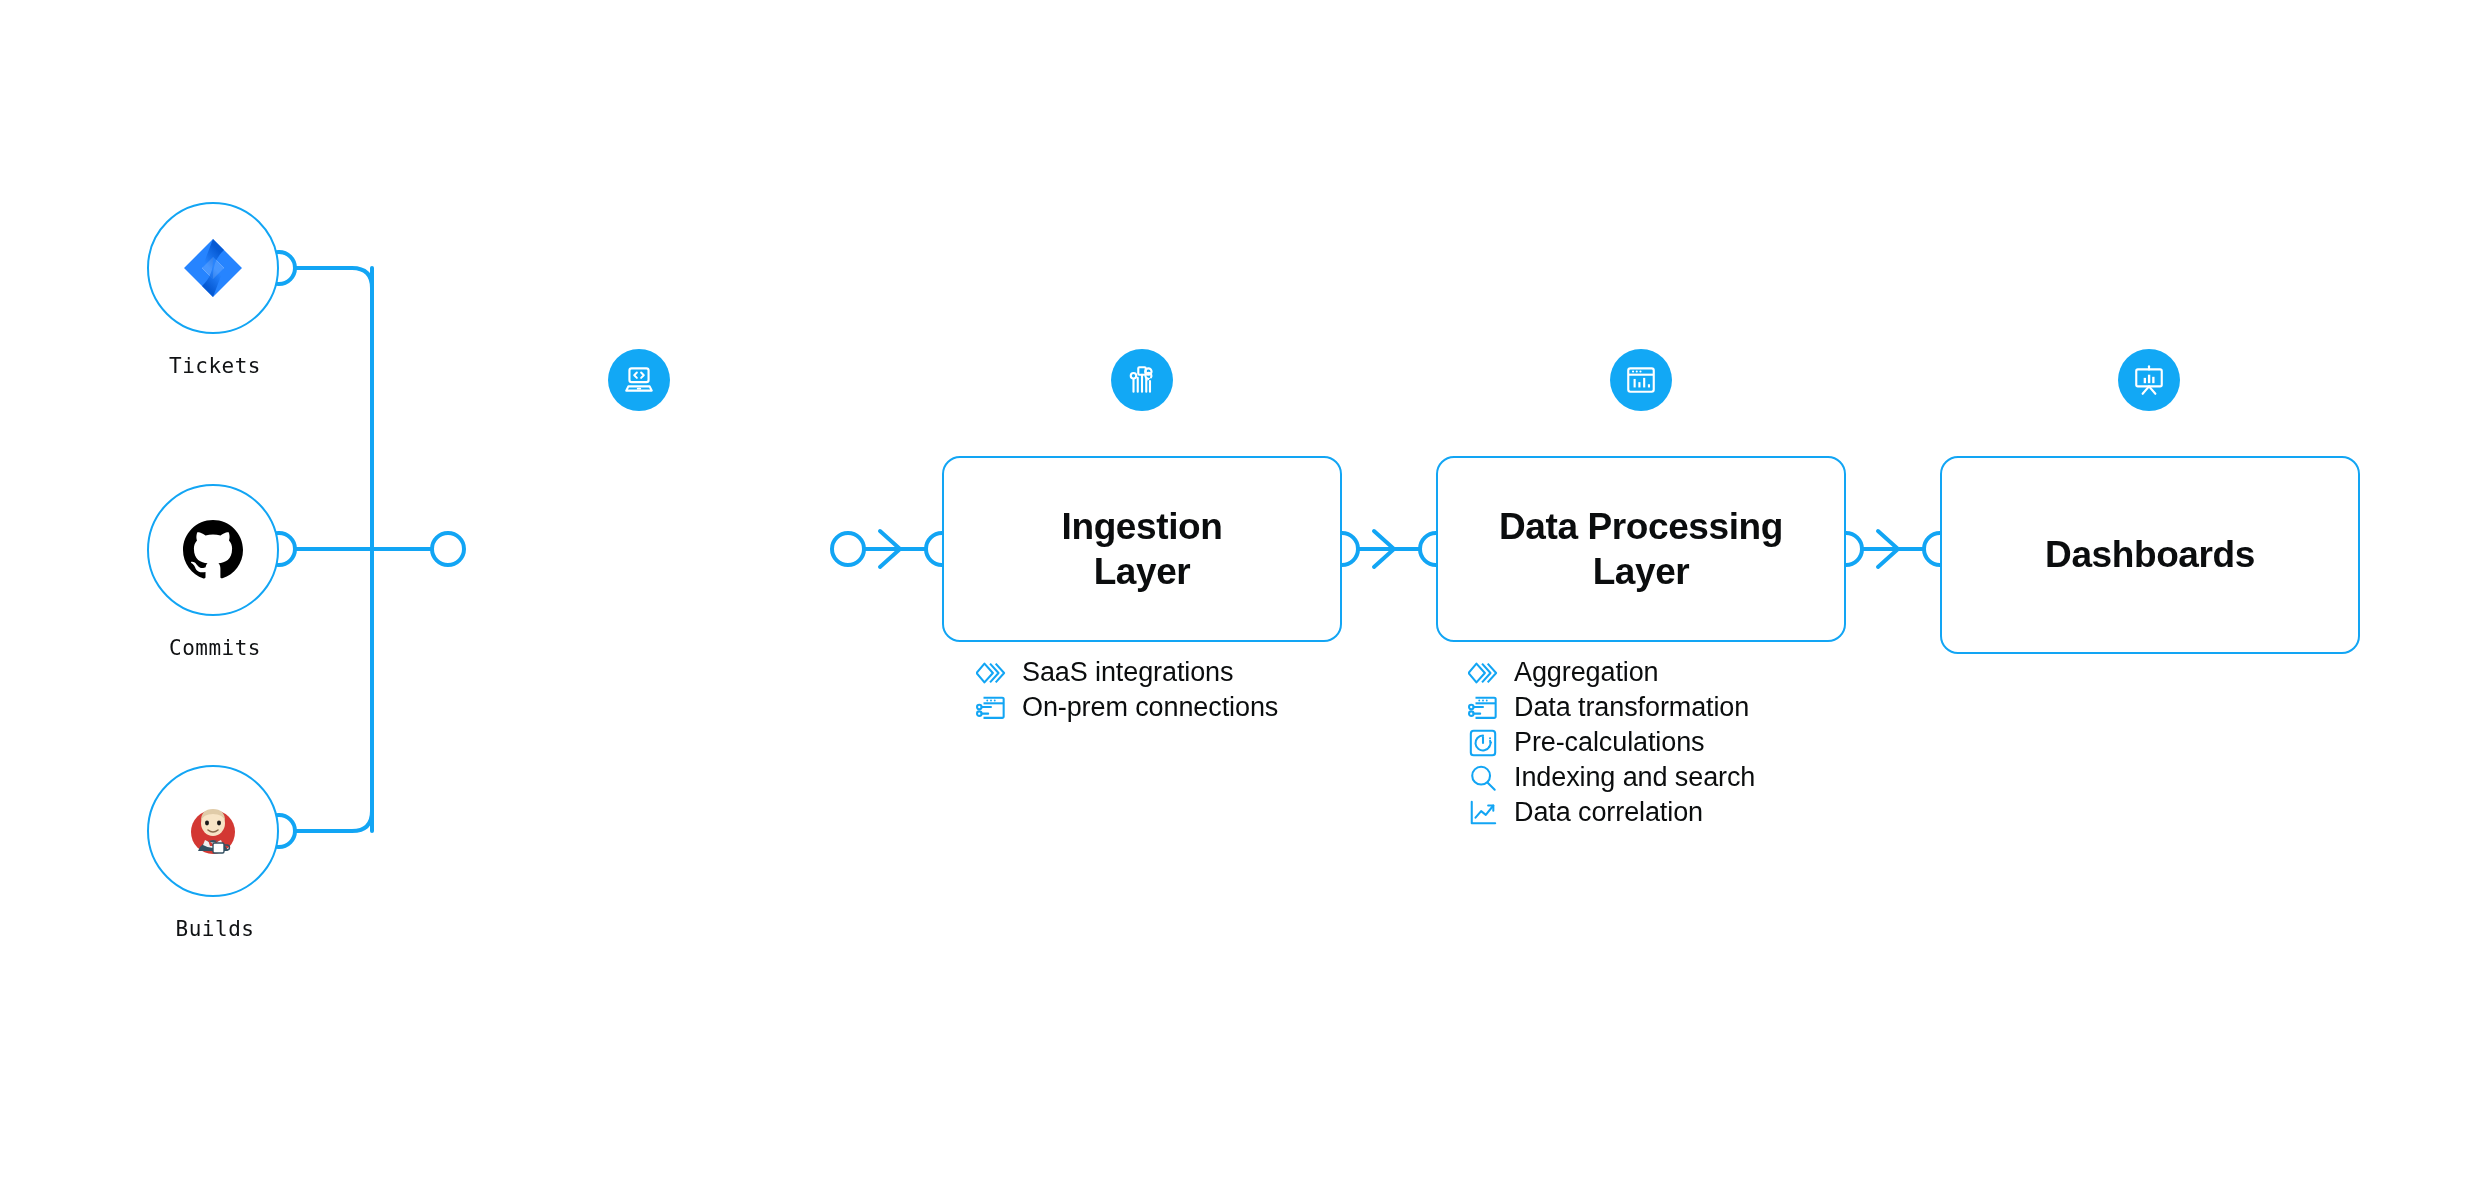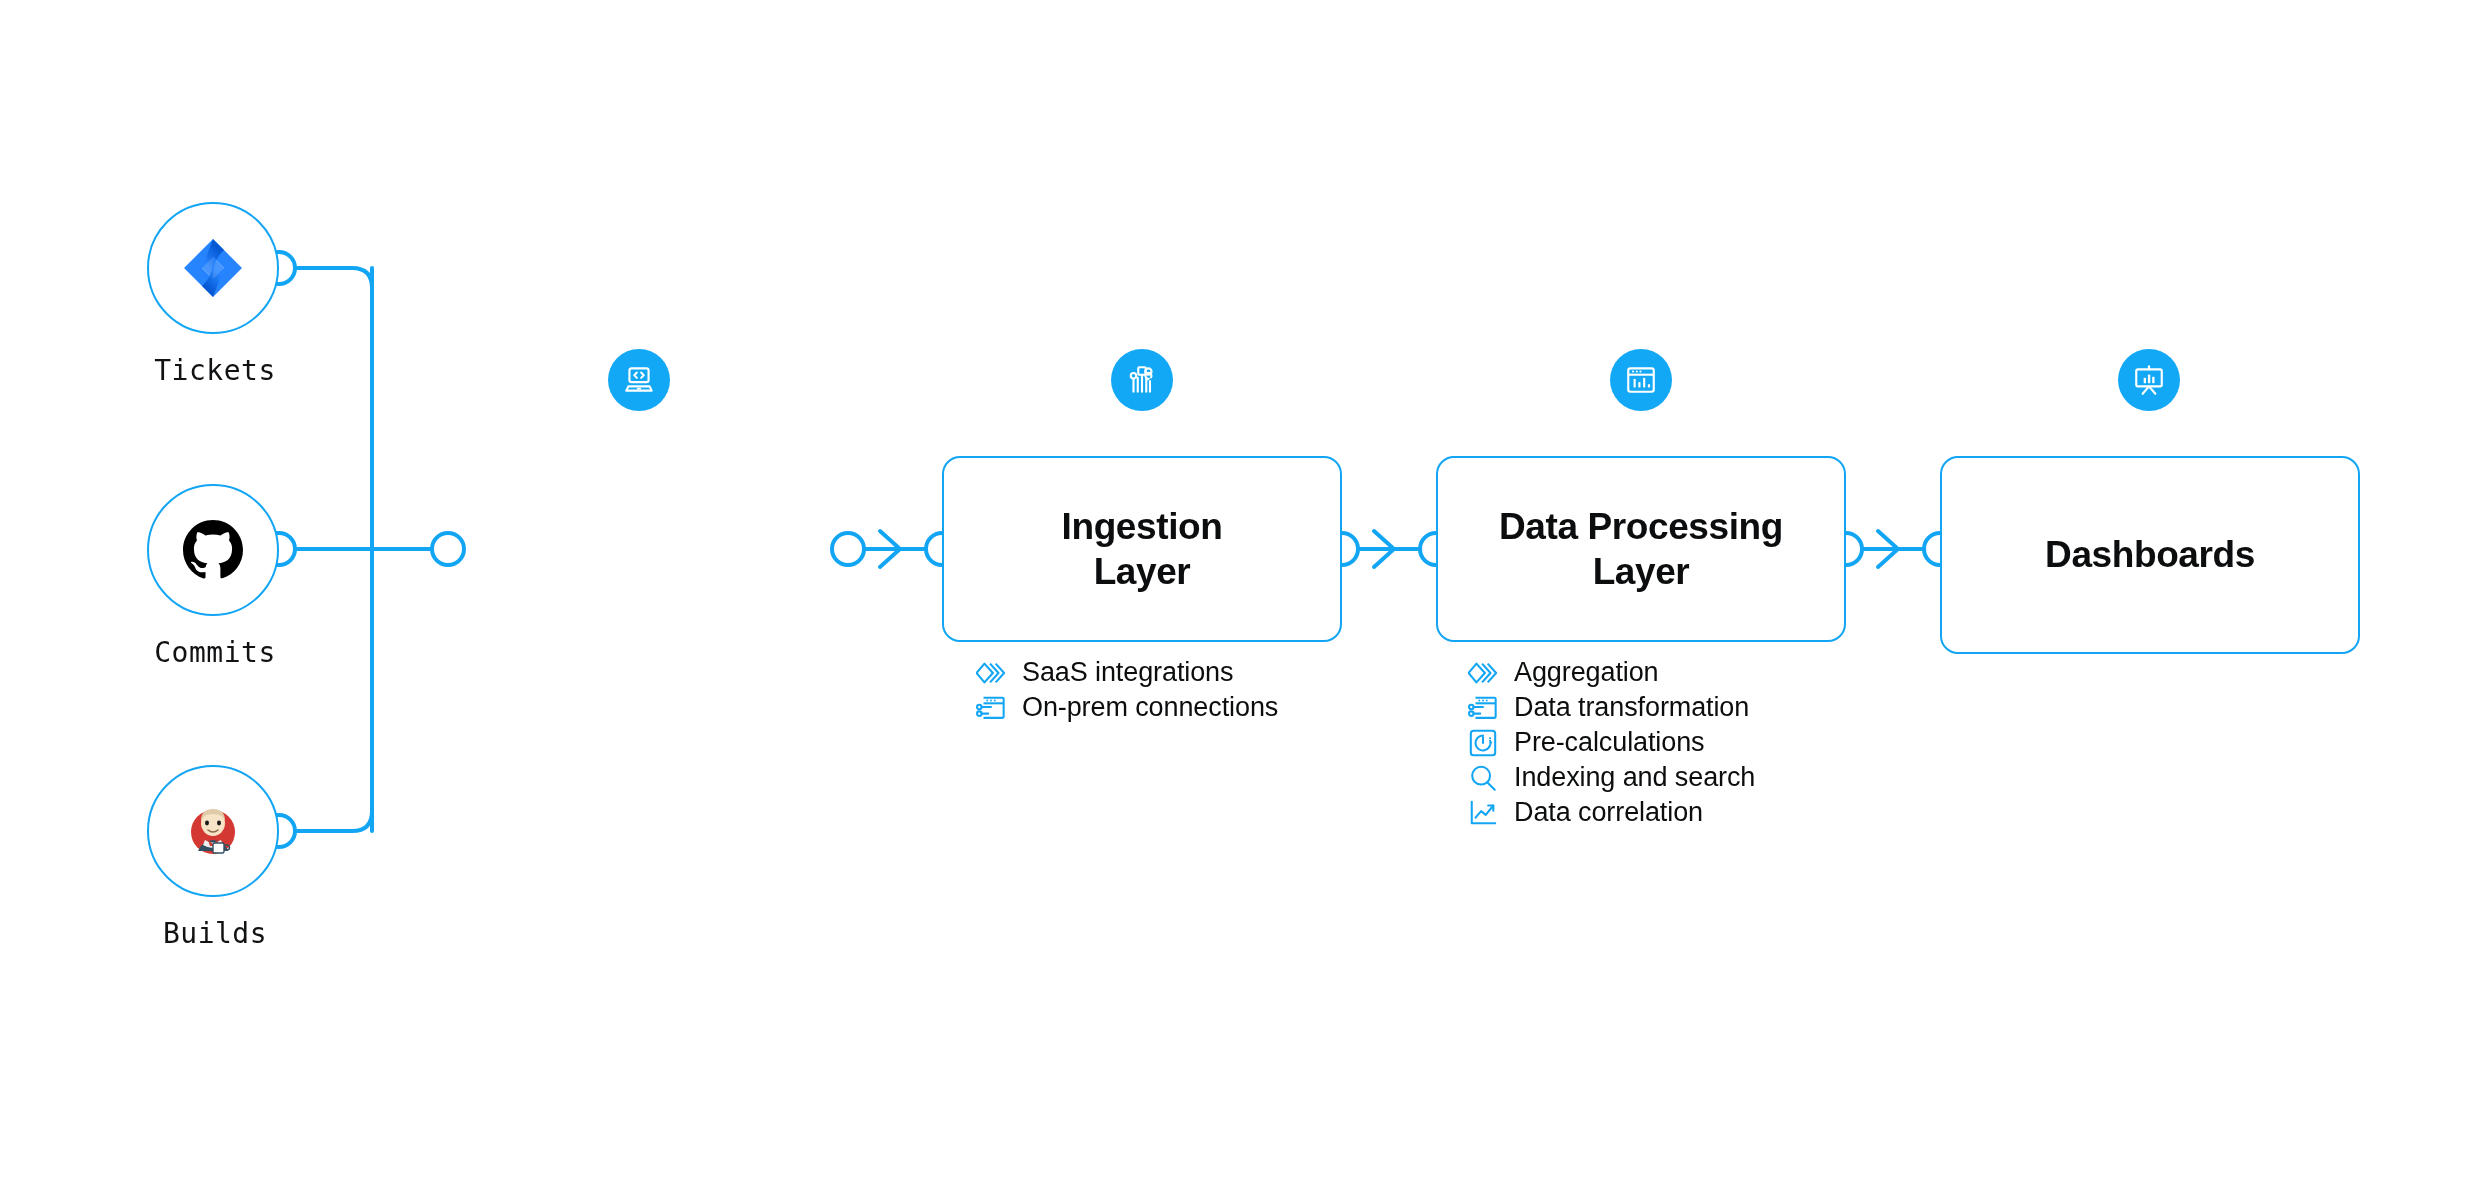--- a/index.html
+++ b/index.html
@@ -55,21 +55,21 @@
     height: 64px;
     display: block;
   }
   .source-label {
     position: absolute;
     top: 152px;
     left: -40px;
     width: 216px;
     text-align: center;
     font-family: "DejaVu Sans Mono", "Liberation Mono", monospace;
-    font-size: 28px;
+    font-size: 21px;
     letter-spacing: 0.5px;
     color: #101214;
     white-space: nowrap;
   }
 
   
   .stage {
     position: absolute;
     box-sizing: border-box;
     border: 2px solid #12A5F4;

